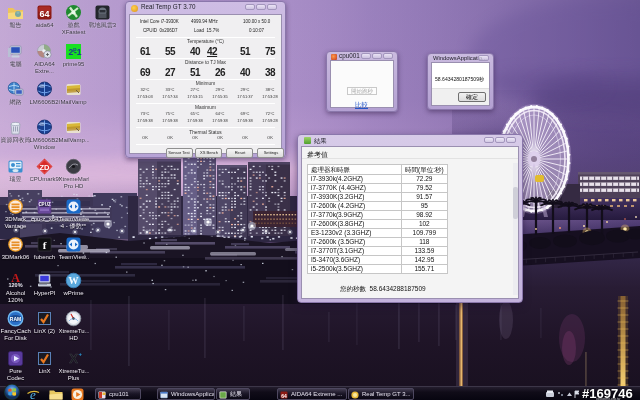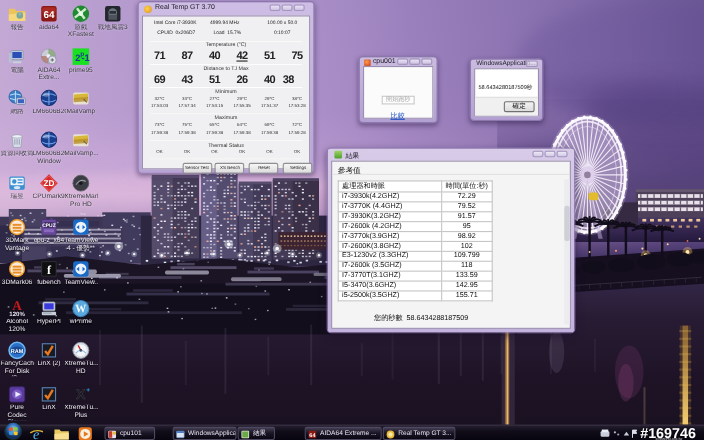--- a/index.html
+++ b/index.html
@@ -1571,34 +1571,34 @@
       </div>
     <div class="client" id="rtc">
     <div class="rtinfo" style="left:10px;top:4px;">Intel Core i7-3930K</div>
 <div class="rtinfo" style="left:61px;top:4px;">4999.94 MHz</div>
 <div class="rtinfo" style="left:113px;top:4px;">100.00 x 50.0</div>
 <div class="rtinfo" style="left:13px;top:13px;">CPUID&nbsp; 0x206D7</div>
 <div class="rtinfo" style="left:64px;top:13px;">Load&nbsp; 15.7%</div>
 <div class="rtinfo" style="left:119px;top:13px;">0:10:07</div>
 <div class="rtsep" style="top:22px;"></div>
 <div class="rthdr" style="top:24px;">Temperature (°C)</div>
-<div style="position:absolute;left:2px;top:30.5px;width:26px;text-align:center;" class="rtbig">71</div>
-        <div style="position:absolute;left:27px;top:30.5px;width:26px;text-align:center;" class="rtbig">87</div>
+<div style="position:absolute;left:2px;top:30.5px;width:26px;text-align:center;" class="rtbig">61</div>
+        <div style="position:absolute;left:27px;top:30.5px;width:26px;text-align:center;" class="rtbig">55</div>
         <div style="position:absolute;left:52px;top:30.5px;width:26px;text-align:center;" class="rtbig">40</div>
-        <div style="position:absolute;left:77px;top:30.5px;width:26px;text-align:center;text-decoration:underline;" class="rtbig">42</div>
+        <div style="position:absolute;left:77px;top:30.5px;width:26px;text-align:left;text-decoration:underline;" class="rtbig">42</div>
         <div style="position:absolute;left:102px;top:30.5px;width:26px;text-align:center;" class="rtbig">51</div>
         <div style="position:absolute;left:127px;top:30.5px;width:26px;text-align:center;" class="rtbig">75</div>
 <div class="rtsep" style="top:43px;"></div>
 <div class="rthdr" style="top:45px;">Distance to TJ Max</div>
 <div style="position:absolute;left:2px;top:51.5px;width:26px;text-align:center;" class="rtbig">69</div>
-        <div style="position:absolute;left:27px;top:51.5px;width:26px;text-align:center;" class="rtbig">43</div>
+        <div style="position:absolute;left:27px;top:51.5px;width:26px;text-align:center;" class="rtbig">27</div>
         <div style="position:absolute;left:52px;top:51.5px;width:26px;text-align:center;" class="rtbig">51</div>
         <div style="position:absolute;left:77px;top:51.5px;width:26px;text-align:center;" class="rtbig">26</div>
         <div style="position:absolute;left:102px;top:51.5px;width:26px;text-align:center;" class="rtbig">40</div>
-        <div style="position:absolute;left:127px;top:51.5px;width:26px;text-align:left;" class="rtbig">38</div>
+        <div style="position:absolute;left:127px;top:51.5px;width:26px;text-align:center;" class="rtbig">38</div>
 <div class="rtsep" style="top:64px;"></div>
 <div class="rthdr" style="top:66px;">Minimum</div>
 <div style="position:absolute;left:2px;top:72.5px;width:26px;text-align:center;" class="rtsm">32°C</div>
         <div style="position:absolute;left:27px;top:72.5px;width:26px;text-align:center;" class="rtsm">33°C</div>
         <div style="position:absolute;left:52px;top:72.5px;width:26px;text-align:center;" class="rtsm">27°C</div>
         <div style="position:absolute;left:77px;top:72.5px;width:26px;text-align:center;" class="rtsm">29°C</div>
         <div style="position:absolute;left:102px;top:72.5px;width:26px;text-align:center;" class="rtsm">29°C</div>
         <div style="position:absolute;left:127px;top:72.5px;width:26px;text-align:center;" class="rtsm">38°C</div>
 <div style="position:absolute;left:2px;top:79.5px;width:26px;text-align:center;" class="rtsm">17:53:03</div>
         <div style="position:absolute;left:27px;top:79.5px;width:26px;text-align:center;" class="rtsm">17:57:34</div>

